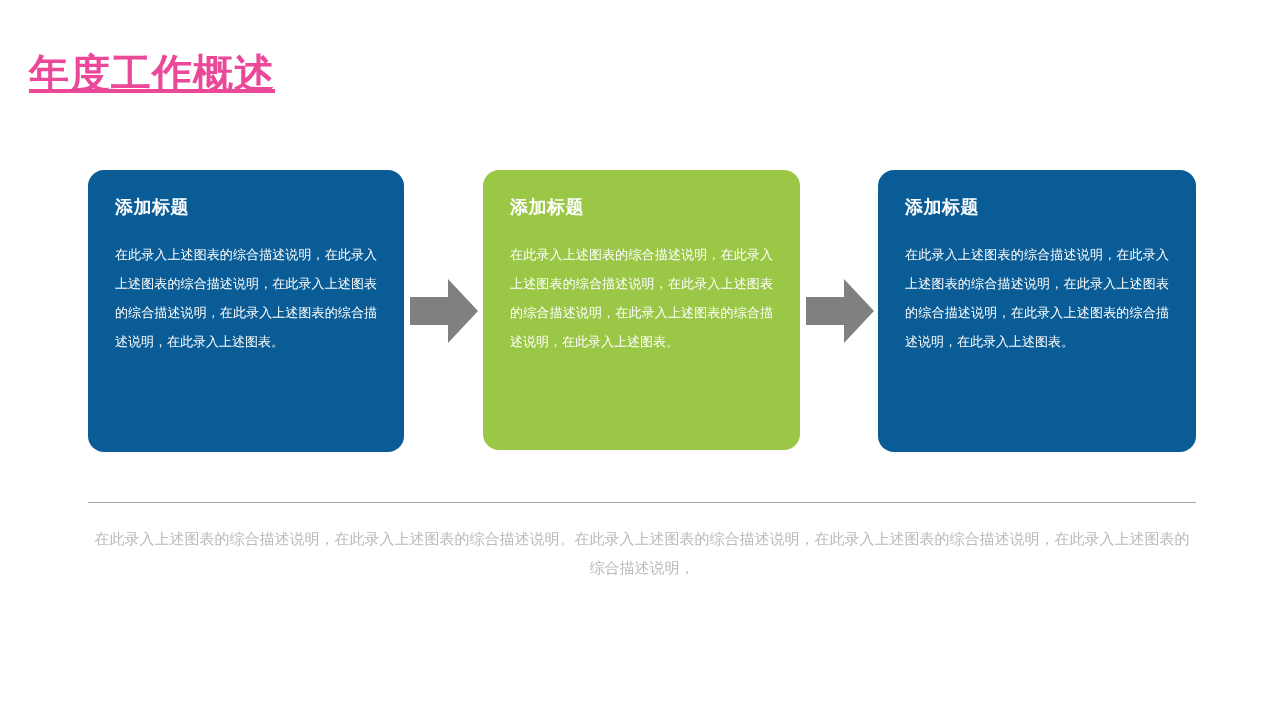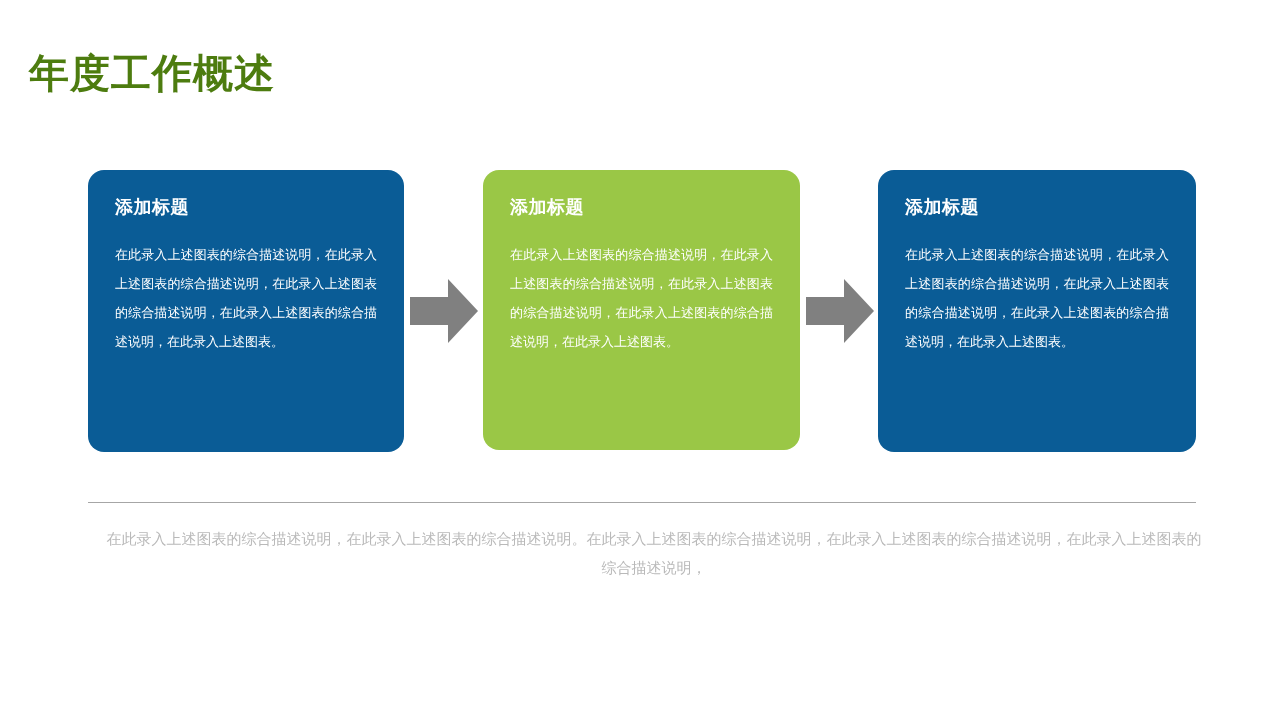--- a/index.html
+++ b/index.html
@@ -25,23 +25,24 @@
   }
 
   
   #slide-title {
     position: absolute;
     left: 29px;
     top: 22px;
     font-size: 40px;
     line-height: 48px;
     font-weight: bold;
-    color: #4d7c0f;
+    color: #ec4899;
     letter-spacing: 1px;
     white-space: nowrap;
+    text-decoration: underline;
   }
 
   
   #flow-row {
     position: absolute;
     left: 88px;
     top: 170px;
     width: 1108px;
     height: 282px;
   }
@@ -99,21 +100,21 @@
     left: 88px;
     top: 502px;
     width: 1108px;
     height: 1px;
     background: #a6a6a6;
   }
 
   
   #footer-caption {
     position: absolute;
-    left: 100px;
+    left: 88px;
     top: 524px;
     width: 1108px;
     font-size: 15px;
     line-height: 29px;
     color: #b9b9b9;
     text-align: center;
   }
 </style>
 </head>
 <body>

